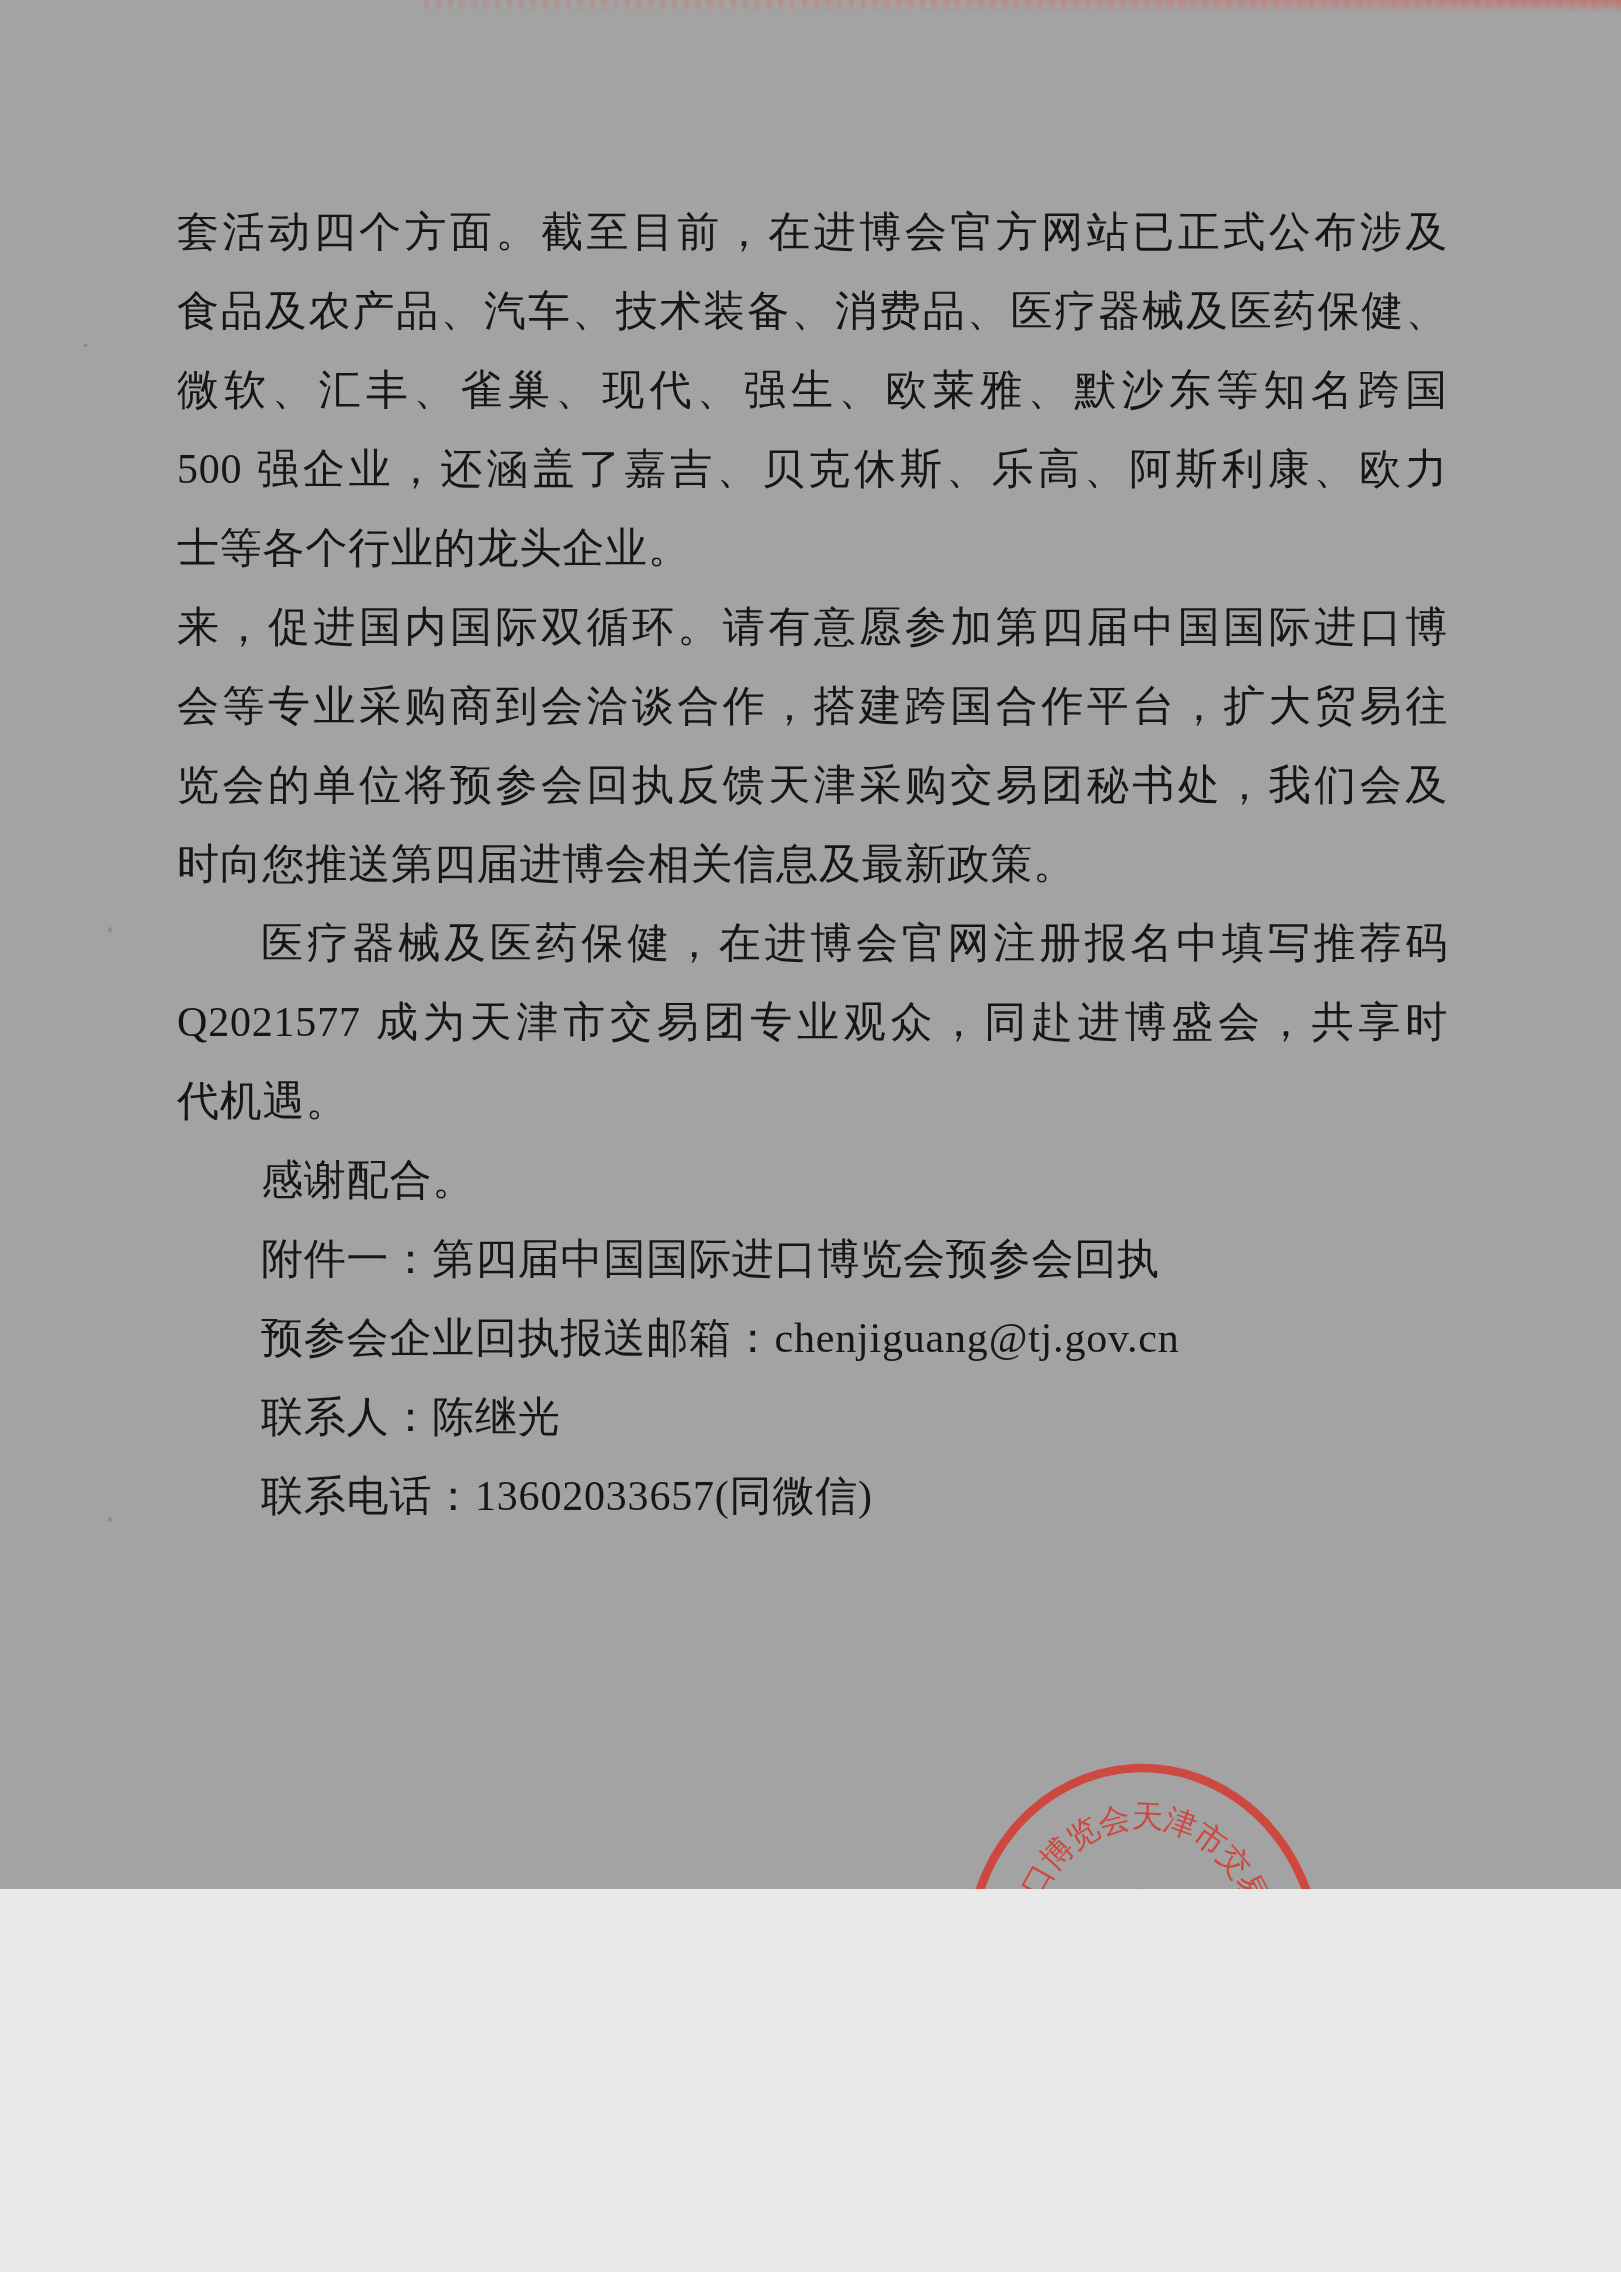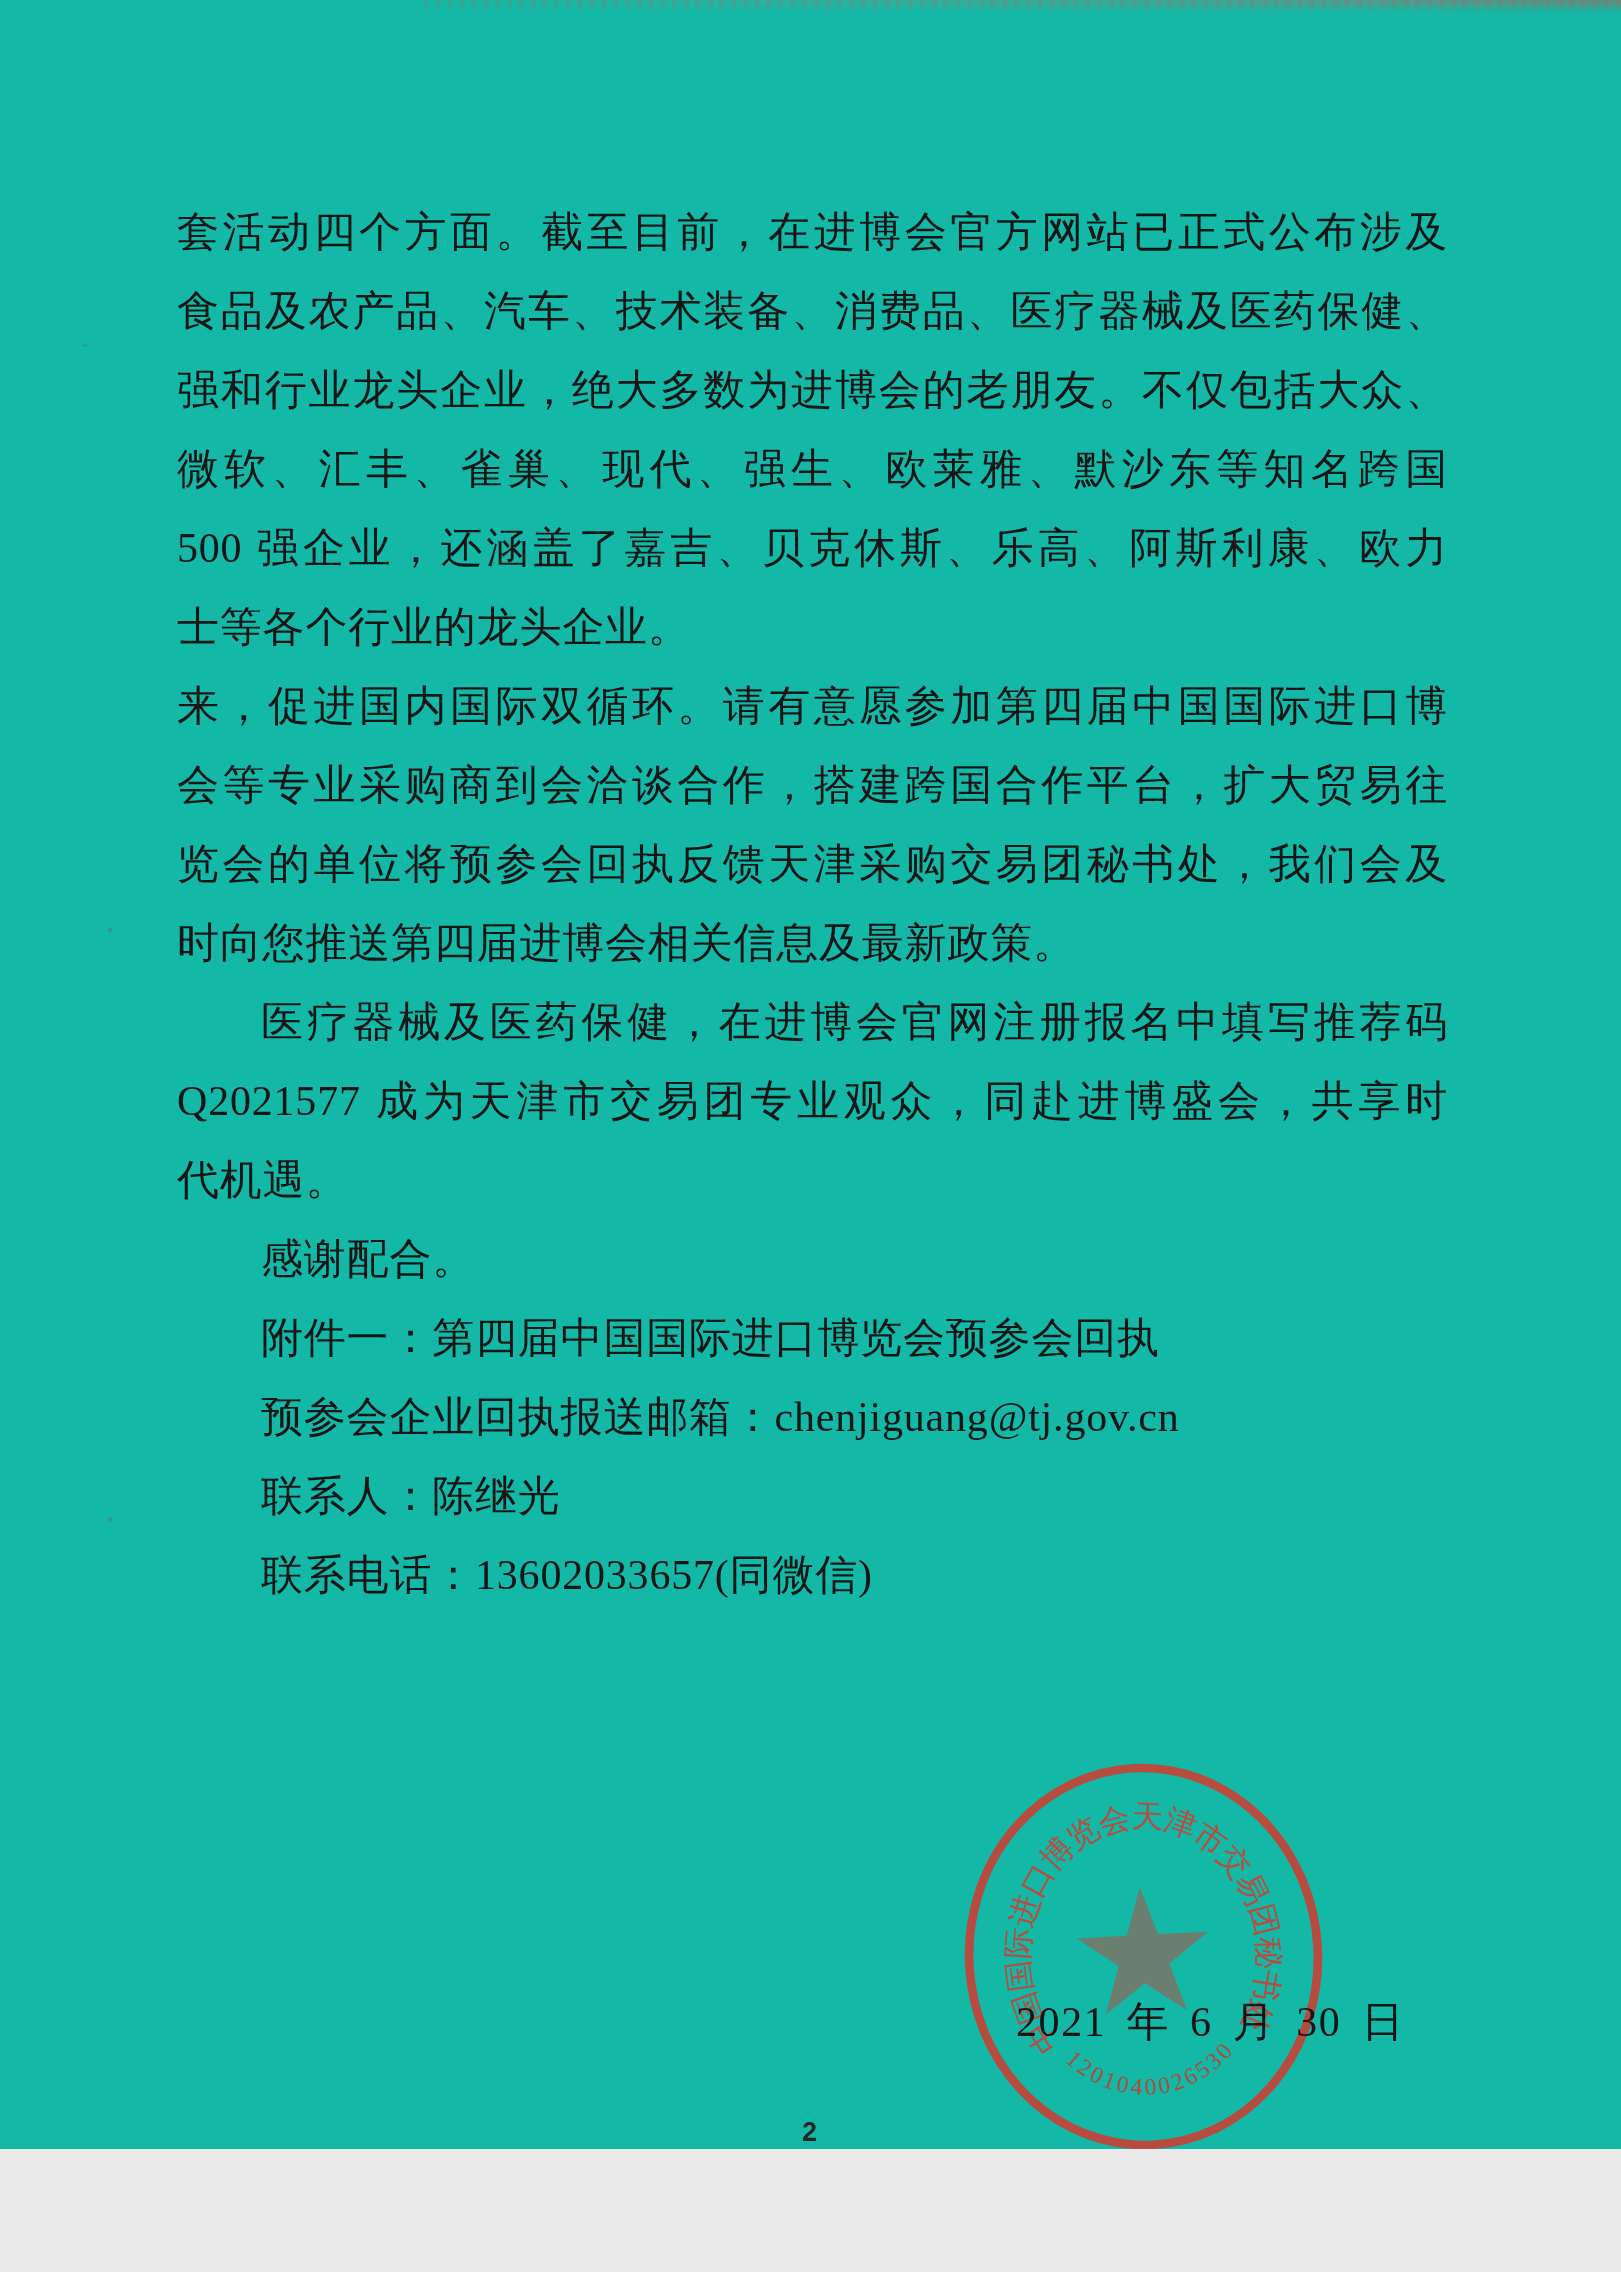--- a/index.html
+++ b/index.html
@@ -3,22 +3,22 @@
 <meta charset="utf-8">
 <style>
   html,body{margin:0;padding:0;}
   body{
     width:1622px;height:2273px;
     background:#e9e9e9;
     font-family:"Liberation Serif","DejaVu Serif",serif;
   }
   .page{
     position:relative;
-    width:1622px;height:2149px;
-    background:#14b8a6;
+    width:1622px;height:1889px;
+    background:#a3a3a3;
     overflow:hidden;
     color:#161616;
   }
   
   .top-bleed{
     position:absolute;top:0;left:424px;right:0;height:12.6px;
     background:
       repeating-linear-gradient(90deg, rgba(220,70,60,.18) 0 5.5px, rgba(220,70,60,0) 5.5px 11.8px),
       linear-gradient(to right, rgba(235,140,130,0) 0%, rgba(235,140,130,.10) 25%,
         rgba(230,110,100,.20) 55%, rgba(226,90,80,.32) 80%, rgba(222,70,60,.42) 100%);
@@ -67,21 +67,20 @@
 <div class="page">
 
   <div class="top-bleed"></div>
   <div class="speck s1"></div>
   <div class="speck s2"></div>
   <div class="speck s3"></div>
 
   <div class="page-body" id="body-text">
       <div class="line j">套活动四个方面。截至目前，在进博会官方网站已正式公布涉及</div>
       <div class="line j">食品及农产品、汽车、技术装备、消费品、医疗器械及医药保健、</div>
-      <div class="line j">强和行业龙头企业，绝大多数为进博会的老朋友。不仅包括大众、</div>
       <div class="line j">微软、汇丰、雀巢、现代、强生、欧莱雅、默沙东等知名跨国</div>
       <div class="line j">500 强企业，还涵盖了嘉吉、贝克休斯、乐高、阿斯利康、欧力</div>
       <div class="line">士等各个行业的龙头企业。</div>
       <div class="line j">来，促进国内国际双循环。请有意愿参加第四届中国国际进口博</div>
       <div class="line j">会等专业采购商到会洽谈合作，搭建跨国合作平台，扩大贸易往</div>
       <div class="line j">览会的单位将预参会回执反馈天津采购交易团秘书处，我们会及</div>
       <div class="line">时向您推送第四届进博会相关信息及最新政策。</div>
       <div class="line j" style="text-indent: 2em;">医疗器械及医药保健，在进博会官网注册报名中填写推荐码</div>
       <div class="line j">Q2021577 成为天津市交易团专业观众，同赴进博盛会，共享时</div>
       <div class="line">代机遇。</div>

